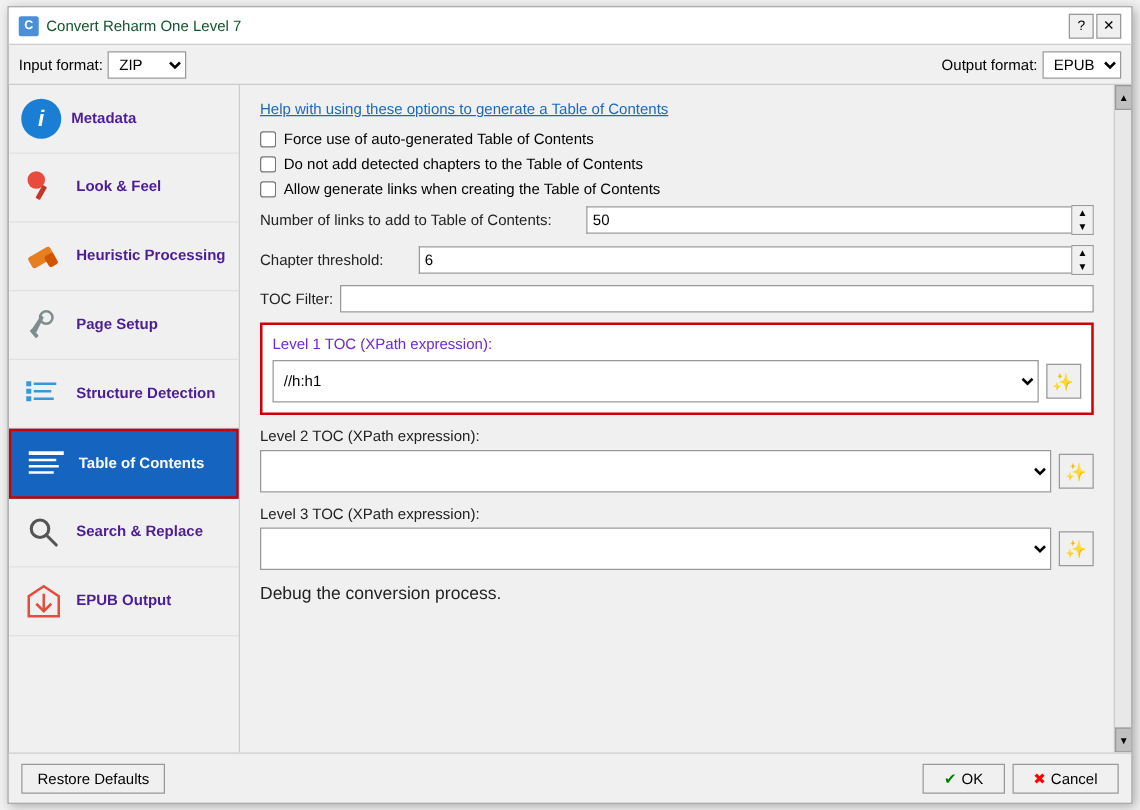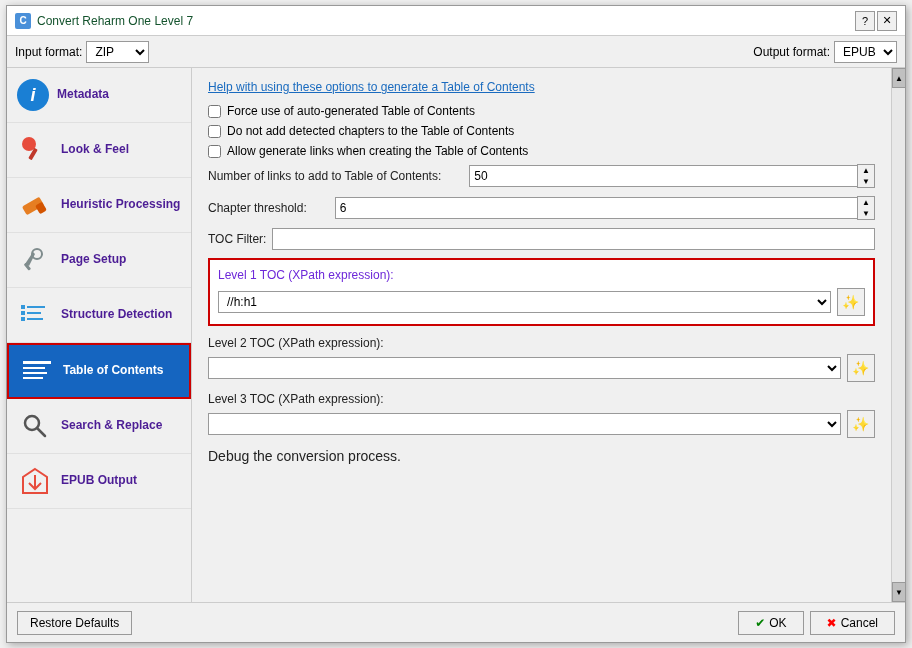--- a/index.html
+++ b/index.html
@@ -210,21 +210,21 @@
       color: #6d28d9;
       margin-bottom: 6px;
     }
     .dropdown-row {
       display: flex;
       align-items: center;
       gap: 6px;
     }
     .dropdown-select {
       flex: 1;
-      height: 22px;
+      height: 34px;
       border: 1px solid #999;
       font-size: 12px;
       padding: 0 4px;
       background: white;
     }
     .magic-btn {
       width: 28px; height: 28px;
       border: 1px solid #999;
       background: #f0f0f0;
       cursor: pointer;

